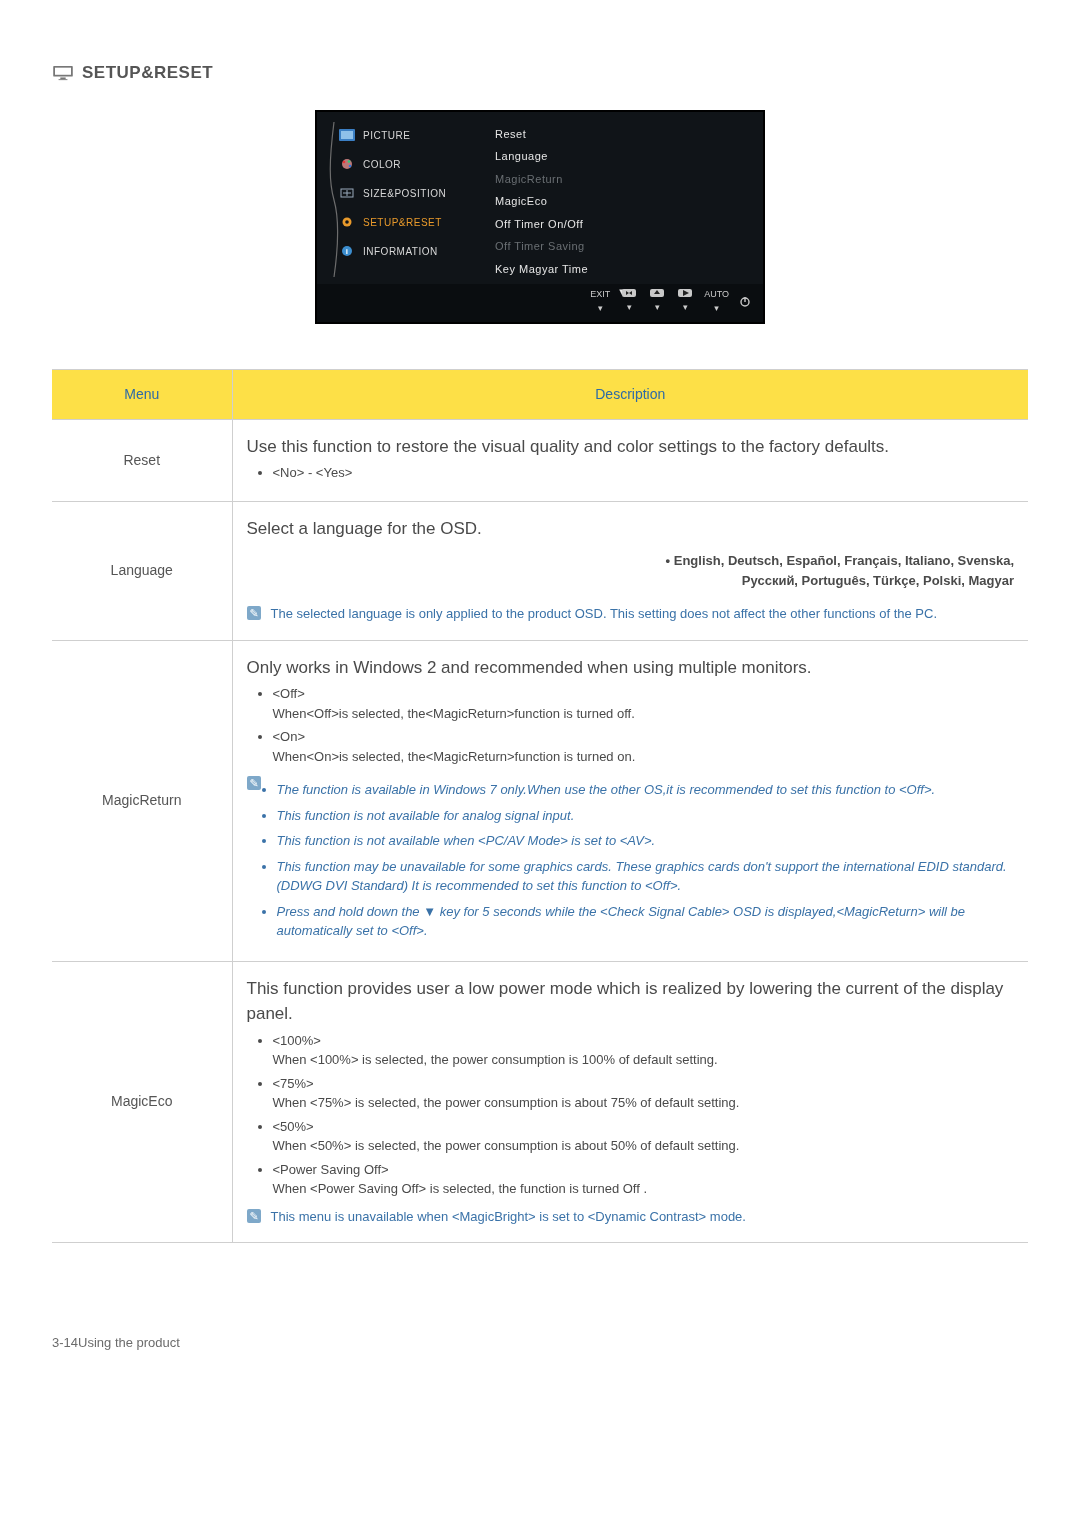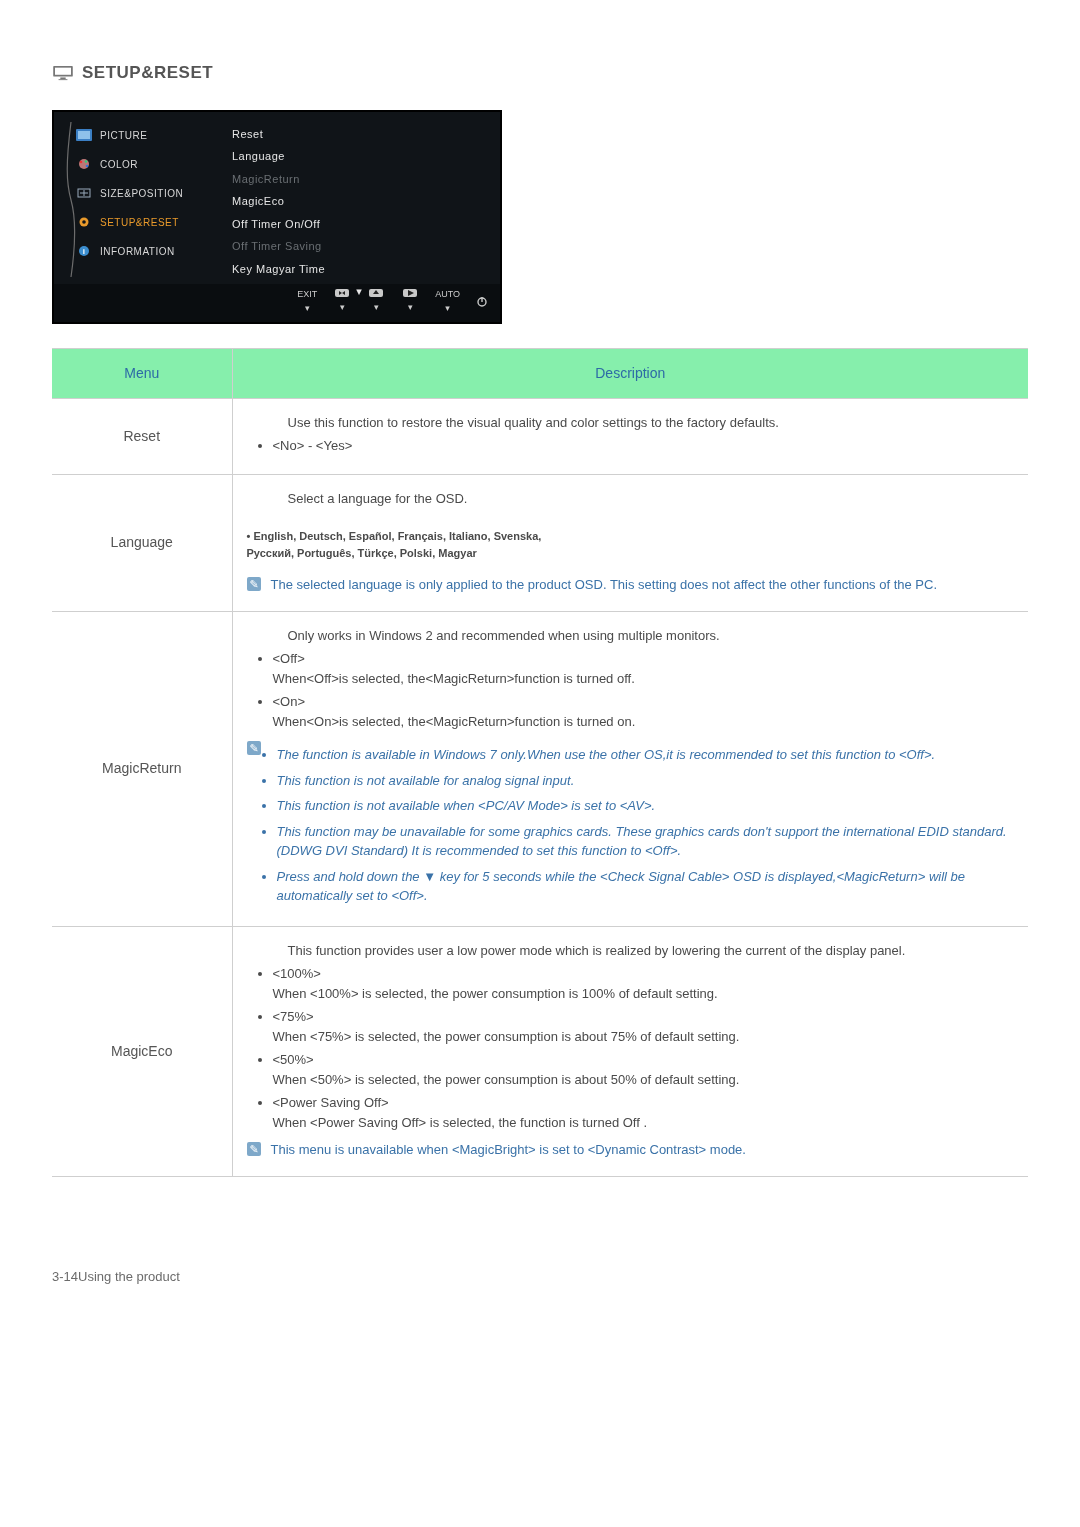--- a/index.html
+++ b/index.html
@@ -24,21 +24,21 @@
     font-size: 17px;
     letter-spacing: 0.5px;
   }
   .monitor-icon {
     display: inline-flex;
     width: 22px;
     height: 16px;
   }
 
   
-  .osd-wrap { display: flex; margin-bottom: 24px; }
+  .osd-wrap { display: flex; justify-content: center; margin-bottom: 45px; }
   .osd {
     width: 450px;
     border: 2px solid #000;
     background: #101418;
     color: #dcdcdc;
     font-size: 11px;
   }
   .osd-body { display: flex; height: 172px; }
   .osd-left {
     width: 174px;
@@ -69,36 +69,36 @@
   }
   .osd-r-item { font-size: 11px; letter-spacing: 0.5px; color: #e6e6e6; }
   .osd-r-item.dim { color: #6a6f73; }
   .osd-r-arrow { color: #e6e6e6; font-size: 11px; text-align: center; }
   .osd-bottom {
     background: #0a0d10;
     padding: 4px 12px 6px;
     display: flex;
     justify-content: flex-end;
     align-items: center;
-    gap: 16px;
+    gap: 10px;
     font-size: 9px;
     color: #ccc;
   }
   .osd-btn { display:flex; flex-direction:column; align-items:center; gap:1px; }
   .osd-btn svg { display:block; }
 
   
   table.desc {
     width: 100%;
     border-collapse: collapse;
   }
   table.desc th {
     border-top: 1px solid #cfcfcf;
     border-bottom: 1px solid #cfcfcf;
-    background: #86efac;
+    background: #fde047;
     color: #2d6aa6;
     font-weight: normal;
     font-size: 14px;
     padding: 14px 8px;
   }
   table.desc th.menu-col { width: 180px; border-right: 1px solid #cfcfcf; }
   table.desc td {
     border-bottom: 1px solid #cfcfcf;
     padding: 14px 14px;
     vertical-align: top;
@@ -106,36 +106,36 @@
   }
   table.desc td.menu-label {
     border-right: 1px solid #cfcfcf;
     text-align: center;
     vertical-align: middle;
     color: #555;
   }
   .top-bullets { margin-left: 18px; }
   .top-bullets li { margin: 4px 8px; list-style: disc; font-size:13px;}
   .lang-list {
-    text-align: left;
+    text-align: right;
     font-weight: bold;
-    margin: 20px 0 14px 0;
-    font-size: 11px;
+    margin: 10px 0 14px 0;
+    font-size: 13px;
   }
   .note-block {
     display: flex;
     gap: 10px;
     color: #3a72a8;
     margin-top: 8px;
     font-size: 13px;
   }
   .note-block .note-icon { flex: 0 0 auto; margin-top:2px;}
   .note-sub { margin-left: 28px; color:#3a72a8; font-size:13px;font-style:italic;}
   .note-sub li { list-style: disc; margin: 6px 0 6px 6px; }
-  .body-text { font-size: 13px; margin-left: 41px; }
+  .body-text { font-size: 17px; }
 
   
   .footer {
     display: flex;
     margin-top: 90px;
     color: #6b6b6b;
     font-size: 13px;
   }
 </style>
 </head>

